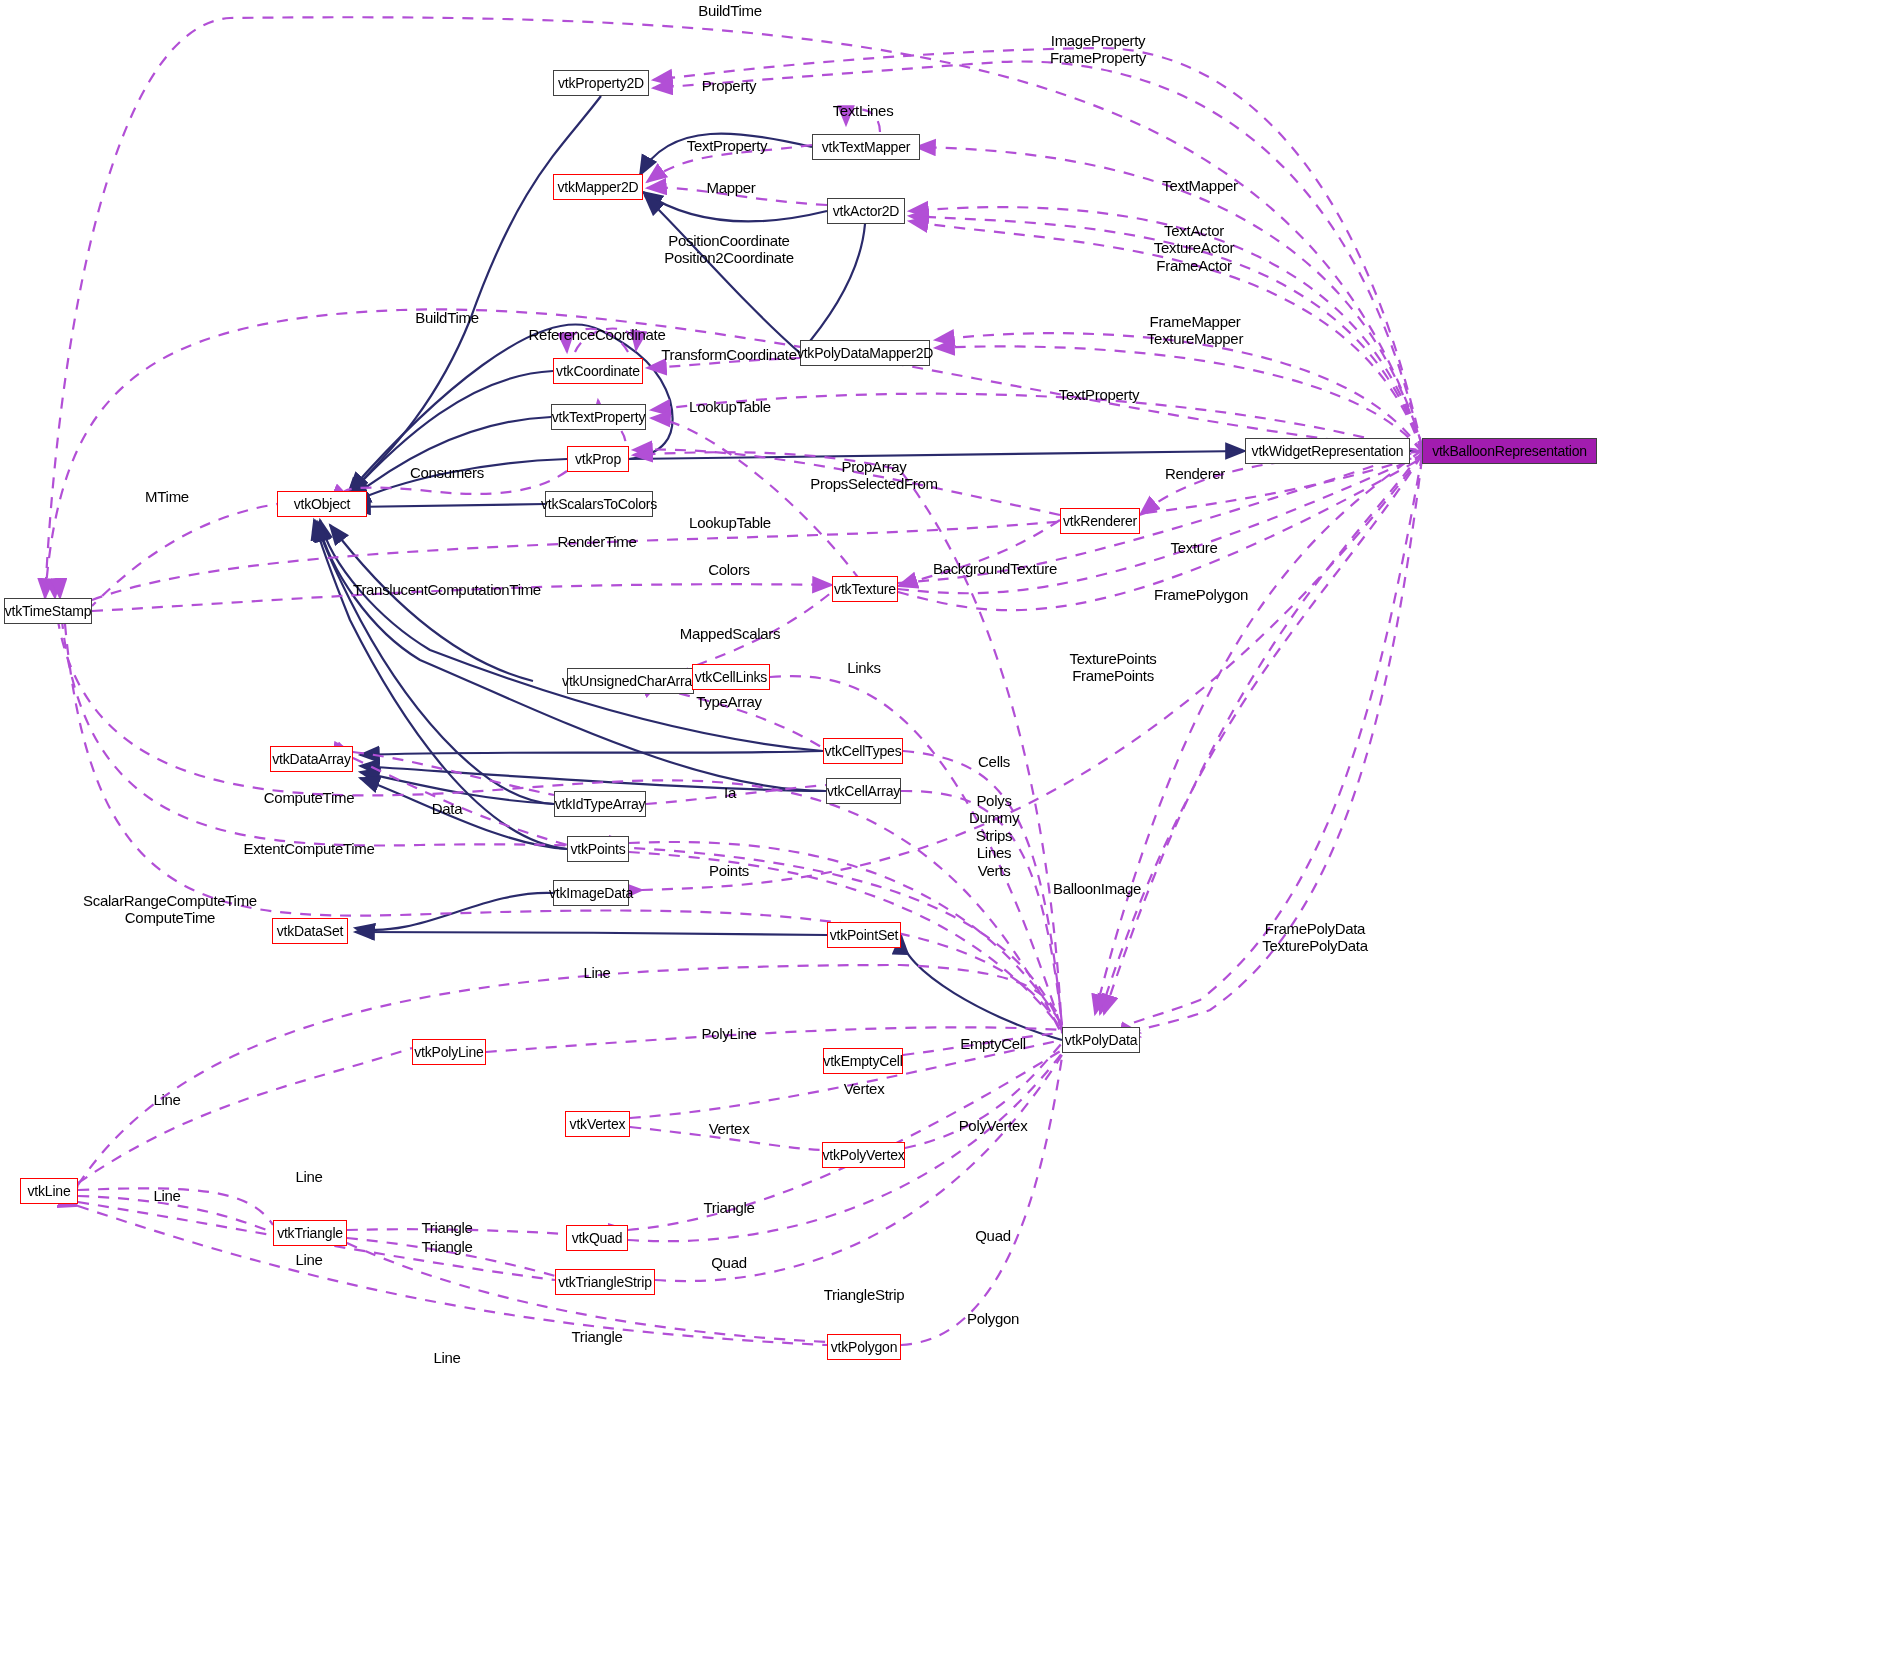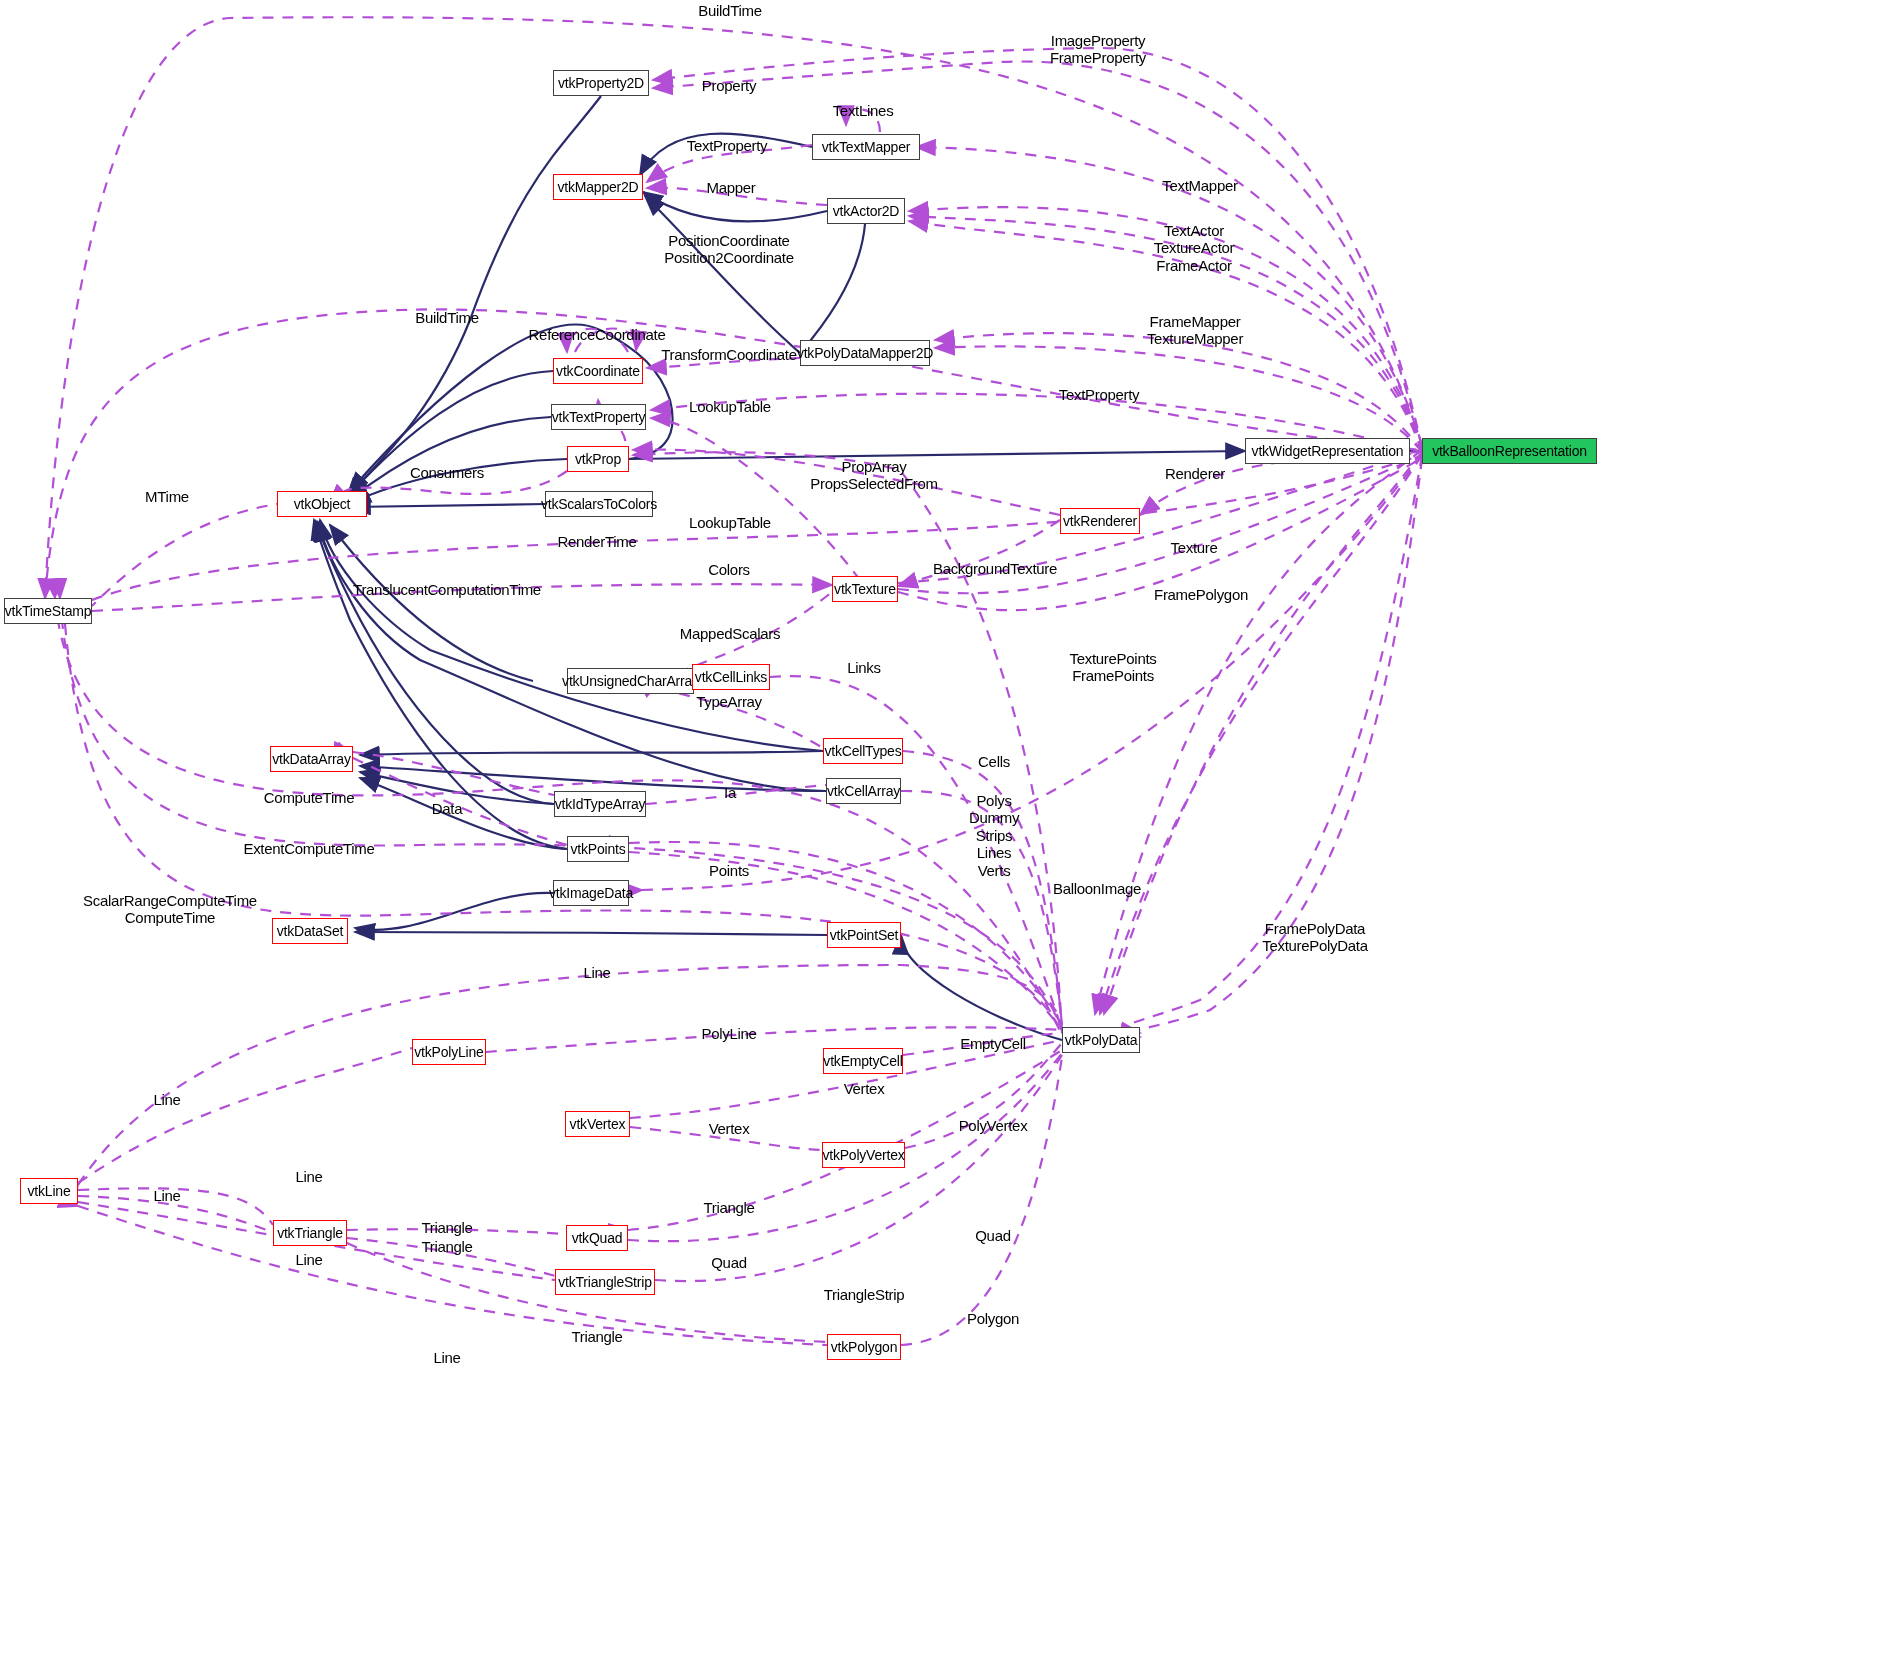--- a/index.html
+++ b/index.html
@@ -5,21 +5,21 @@
   html,body{margin:0;padding:0;background:#ffffff;}
   body{font-family:"Liberation Sans",sans-serif;}
   #stage{position:relative;width:1904px;height:1666px;background:#fff;overflow:hidden;}
   svg{position:absolute;left:0;top:0;width:1904px;height:1666px;}
   .edge-inherit{stroke:#2a2a6b;stroke-width:2.2;fill:none;}
   .edge-assoc{stroke:#b24fd6;stroke-width:2.2;fill:none;stroke-dasharray:11 9;}
   .node{position:absolute;box-sizing:border-box;display:flex;align-items:center;
         justify-content:center;background:#ffffff;border:1.6px solid #404040;
         font-size:14px;color:#000;white-space:nowrap;letter-spacing:-0.2px;}
   .node.red{border:1.8px solid #ff0000;}
-  .node.current{background:#22c55e;border:1.8px solid #404040;}
+  .node.current{background:#a21caf;border:1.8px solid #404040;}
   .elabel{position:absolute;font-size:15px;color:#000;white-space:nowrap;
           letter-spacing:-0.3px;line-height:1.16;background:transparent;}
   .elabel.c{transform:translateX(-50%);text-align:center;}
 </style>
 </head>
 <body>
 
 <div id="stage">
 
   <svg viewBox="0 0 1904 1666" preserveAspectRatio="none">

